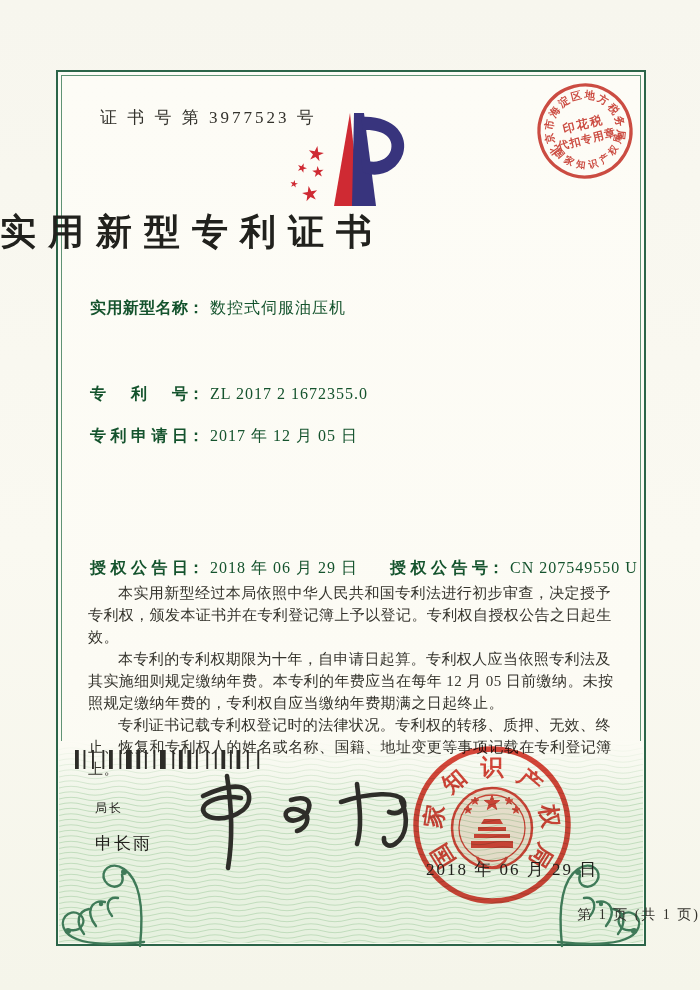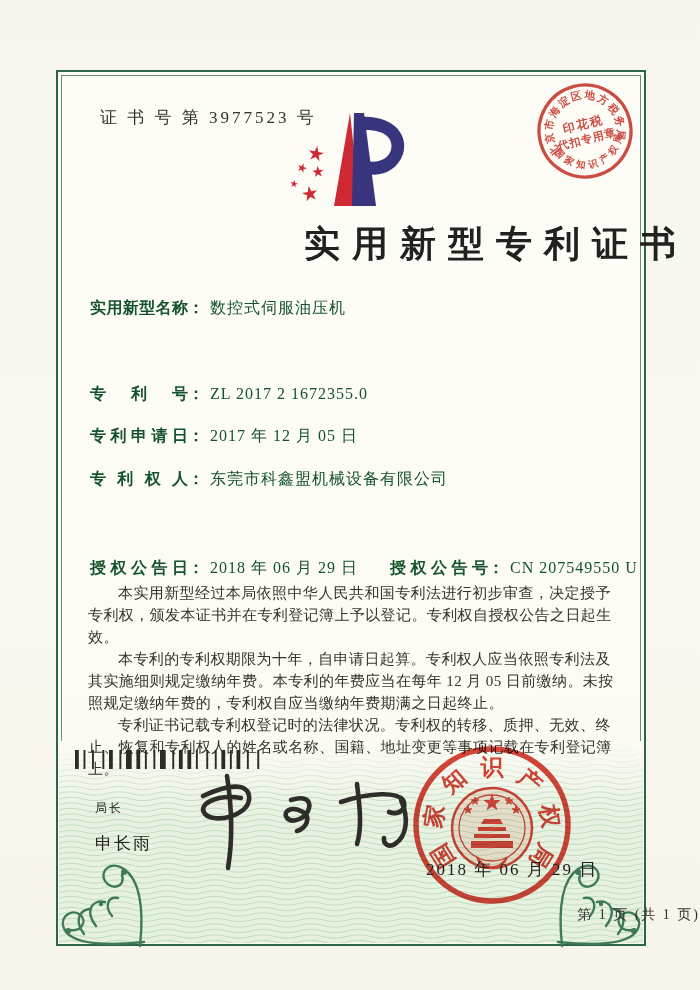--- a/index.html
+++ b/index.html
@@ -18,21 +18,21 @@
     background:linear-gradient(180deg,#f4f8ee 0%,#e9f2e2 40%,#e6f1df 100%);}
   .band svg{position:absolute;inset:0;}
   .band-fade{position:absolute;left:0;right:0;top:0;height:58px;
     background:linear-gradient(180deg,#fcfbf4 0%,rgba(252,251,244,0) 100%);}
   .corner-orn{position:absolute;pointer-events:none;}
   .corner-orn.left{left:-6px;bottom:-6px;}
   .corner-orn.right{right:-6px;bottom:-6px;transform:scaleX(-1);}
   
   .cert-number{position:absolute;left:100px;top:106px;font-size:17px;letter-spacing:3px;color:#33322c;}
   .logo{position:absolute;left:288px;top:108px;}
-  .title{position:absolute;left:0;right:0;top:208px;margin:12px;text-align:right;
+  .title{position:absolute;left:0;right:0;top:208px;margin:0;text-align:left;
     font-size:36px;font-weight:bold;letter-spacing:12px;color:#21211d;}
   
   .row{position:absolute;left:90px;font-size:16px;white-space:nowrap;color:#14532d;}
   .flabel{display:inline-block;width:98px;text-align:justify;text-align-last:justify;font-weight:bold;}
   .colon{font-weight:bold;margin-right:6px;}
   .fvalue{letter-spacing:1px;}
   .fvalue.wide{display:inline-block;width:436px;white-space:normal;vertical-align:top;line-height:24px;}
   .grant-right{position:absolute;left:300px;top:0;white-space:nowrap;}
   
   .paras{position:absolute;left:88px;top:582px;width:528px;}
@@ -148,23 +148,20 @@
 
   <div class="row" style="top:298px">
     <span class="flabel">实用新型名称</span><span class="colon">：</span><span class="fvalue">数控式伺服油压机</span>
   </div>
   <div class="row" style="top:384px">
     <span class="flabel">专利号</span><span class="colon">：</span><span class="fvalue">ZL 2017 2 1672355.0</span>
   </div>
   <div class="row" style="top:426px">
     <span class="flabel">专利申请日</span><span class="colon">：</span><span class="fvalue">2017 年 12 月 05 日</span>
   </div>
-  <div class="row" style="top:469px">
-    <span class="flabel">专利权人</span><span class="colon">：</span><span class="fvalue">东莞市科鑫盟机械设备有限公司</span>
-  </div>
   <div class="row" style="top:558px;width:520px">
     <span class="flabel">授权公告日</span><span class="colon">：</span><span class="fvalue">2018 年 06 月 29 日</span>
     <span class="grant-right">
       <span class="flabel">授权公告号</span><span class="colon">：</span><span class="fvalue">CN 207549550 U</span>
     </span>
   </div>
 
   <div class="paras">
     <p>本实用新型经过本局依照中华人民共和国专利法进行初步审查，决定授予专利权，颁发本证书并在专利登记簿上予以登记。专利权自授权公告之日起生效。</p>
     <p>本专利的专利权期限为十年，自申请日起算。专利权人应当依照专利法及其实施细则规定缴纳年费。本专利的年费应当在每年 12 月 05 日前缴纳。未按照规定缴纳年费的，专利权自应当缴纳年费期满之日起终止。</p>

